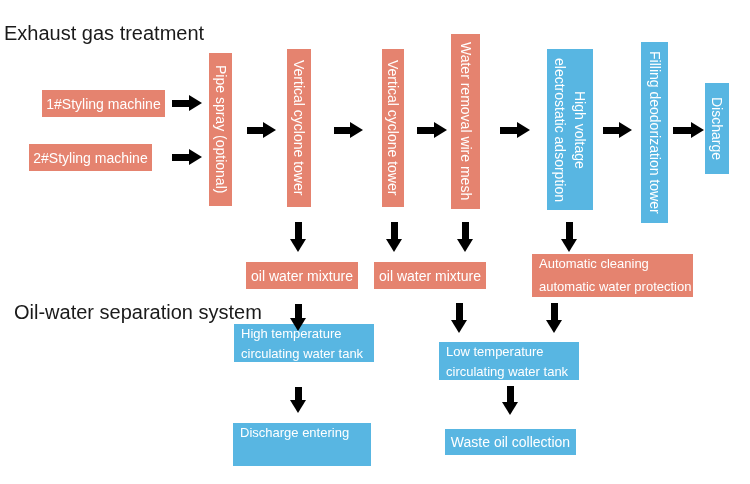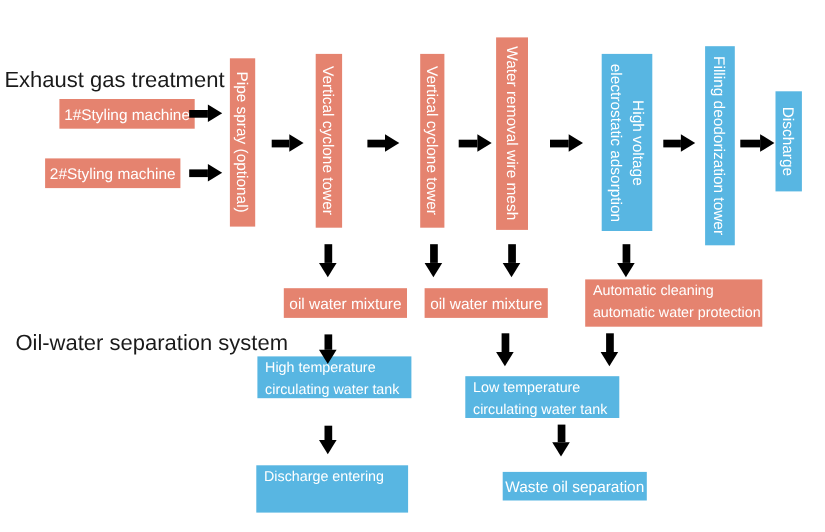--- a/index.html
+++ b/index.html
@@ -1,50 +1,50 @@
 <!DOCTYPE html>
 <html style="--salmon: #e5836f; --blue: #58b6e2; --arrow: #000000; --textOnBox: #ffffff;"><head>
 <meta charset="utf-8">
 <style>
   :root { --salmon:#e5836f; --blue:#58b6e2; --arrow:#000000; --textOnBox:#ffffff; --ink:#1a1a1a; }
   html,body { margin:0; padding:0; background:#fff; }
   .stage { position:relative; width:750px; height:484px; background:#fff;
            font-family:"Liberation Sans", sans-serif; overflow:hidden; }
 
   .heading { position:absolute; font-size:20px; color:var(--ink); white-space:nowrap; }
-  #heading-top { left:4px; top:22px;margin-top:40px; }
+  #heading-top { left:4px; top:22px; }
   #heading-bottom { left:14px; top:301px; }
 
   .box { position:absolute; color:var(--textOnBox); font-size:14px; box-sizing:border-box; }
   .salmon { background:var(--salmon); }
   .blue { background:var(--blue); }
 
-  .hbox { display:flex; align-items:center; justify-content:center; text-align:right; white-space:nowrap;margin-left:12px; }
-  .hbox-left { display:flex; flex-direction:column; justify-content:flex-start; padding-left:7px;
+  .hbox { display:flex; align-items:center; justify-content:center; text-align:right; white-space:nowrap; }
+  .hbox-left { display:flex; flex-direction:column; justify-content:space-between; padding-left:7px;
                font-size:13px; line-height:20px; white-space:nowrap; }
 
   .vbox { writing-mode:vertical-rl; text-orientation:mixed;
           display:flex; flex-direction:column; justify-content:center; align-items:center; }
   .vbox span { line-height:20px; white-space:nowrap; }
 
   
   #styling1     { left:42px;  top:90px;  width:123px; height:27px; }
   #styling2     { left:29px;  top:144px; width:123px; height:27px; }
   #pipe-spray   { left:209px; top:53px;  width:23px;  height:153px; }
   #cyclone1     { left:287px; top:49px;  width:24px;  height:158px; }
   #cyclone2     { left:382px; top:49px;  width:22px;  height:158px; }
   #water-mesh   { left:451px; top:34px;  width:29px;  height:175px; }
   #high-voltage { left:547px; top:49px;  width:46px;  height:161px; }
   #deodorization{ left:641px; top:42px;  width:27px;  height:181px; }
   #discharge    { left:705px; top:83px;  width:24px;  height:91px; }
   #oil-mix1     { left:246px; top:262px; width:112px; height:27px; }
   #oil-mix2     { left:374px; top:262px; width:112px; height:27px; }
   #auto-clean   { left:532px; top:254px; width:161px; height:43px; }
   #high-temp    { left:234px; top:324px; width:140px; height:38px; }
-  #low-temp     { left:423px; top:342px; width:140px; height:38px; }
+  #low-temp     { left:439px; top:342px; width:140px; height:38px; }
   #wastewater   { left:233px; top:423px; width:138px; height:43px; }
   #waste-oil    { left:445px; top:429px; width:131px; height:26px; }
 
   
   .ar { position:absolute; display:flex; align-items:center; height:16px; }
   .ar .sh { display:block; flex:1; height:7px; background:var(--arrow); }
   .ar .hd { display:block; width:0; height:0; border-top:8px solid transparent;
             border-bottom:8px solid transparent; border-left:13px solid var(--arrow); }
   .ad { position:absolute; display:flex; flex-direction:column; align-items:center; width:16px; }
   .ad .sh { display:block; flex:1; width:7px; background:var(--arrow); }
@@ -115,21 +115,21 @@
     <span>High temperature</span>
     <span>circulating water tank</span>
   </div>
   <div class="box blue hbox-left" id="low-temp">
     <span>Low temperature</span>
     <span>circulating water tank</span>
   </div>
   <div class="box blue hbox-left" id="wastewater">
     <span>Discharge entering</span>
   </div>
-  <div class="box blue hbox" id="waste-oil">Waste oil separation</div>
+  <div class="box blue hbox" id="waste-oil">Waste oil collection</div>
 
   <div class="ar" id="ar1">
       <i class="sh"></i>
       <i class="hd"></i>
     </div>
   <div class="ar" id="ar2">
       <i class="sh"></i>
       <i class="hd"></i>
     </div>
   <div class="ar" id="ar3">

